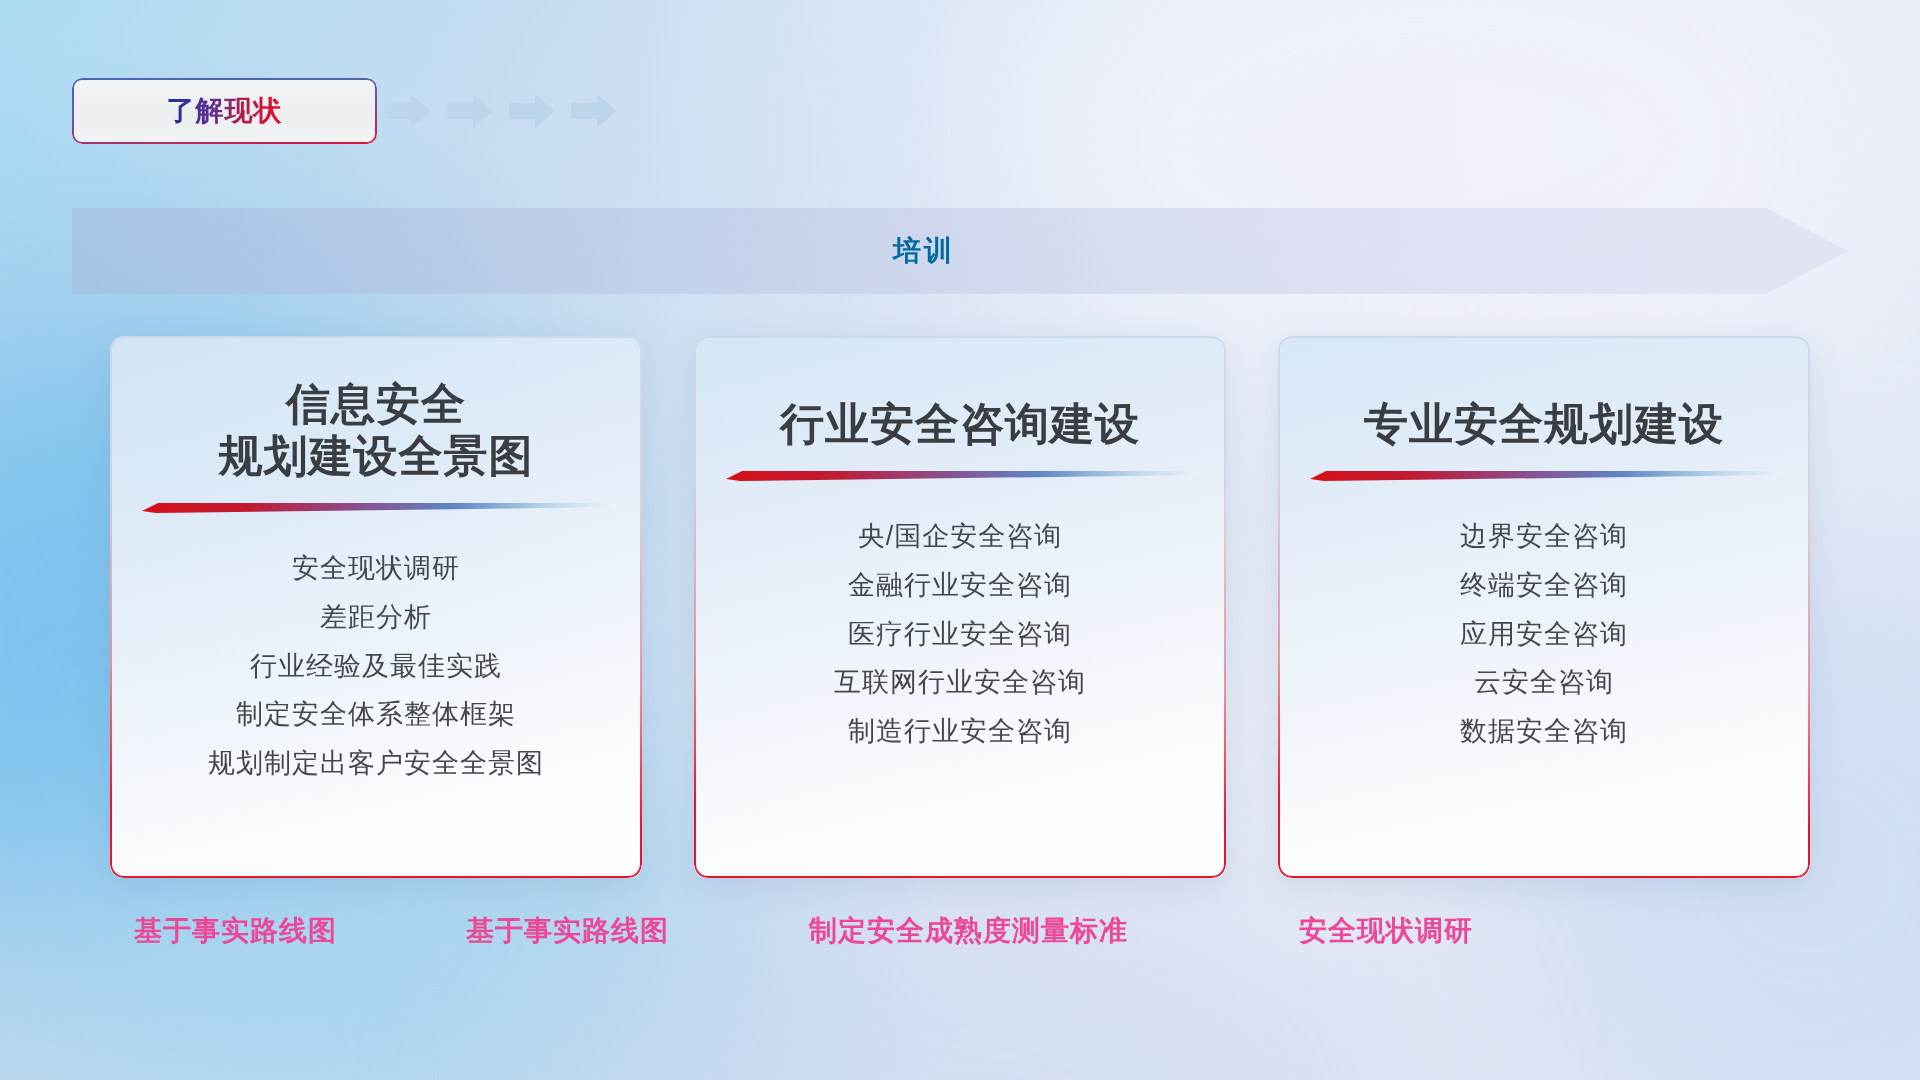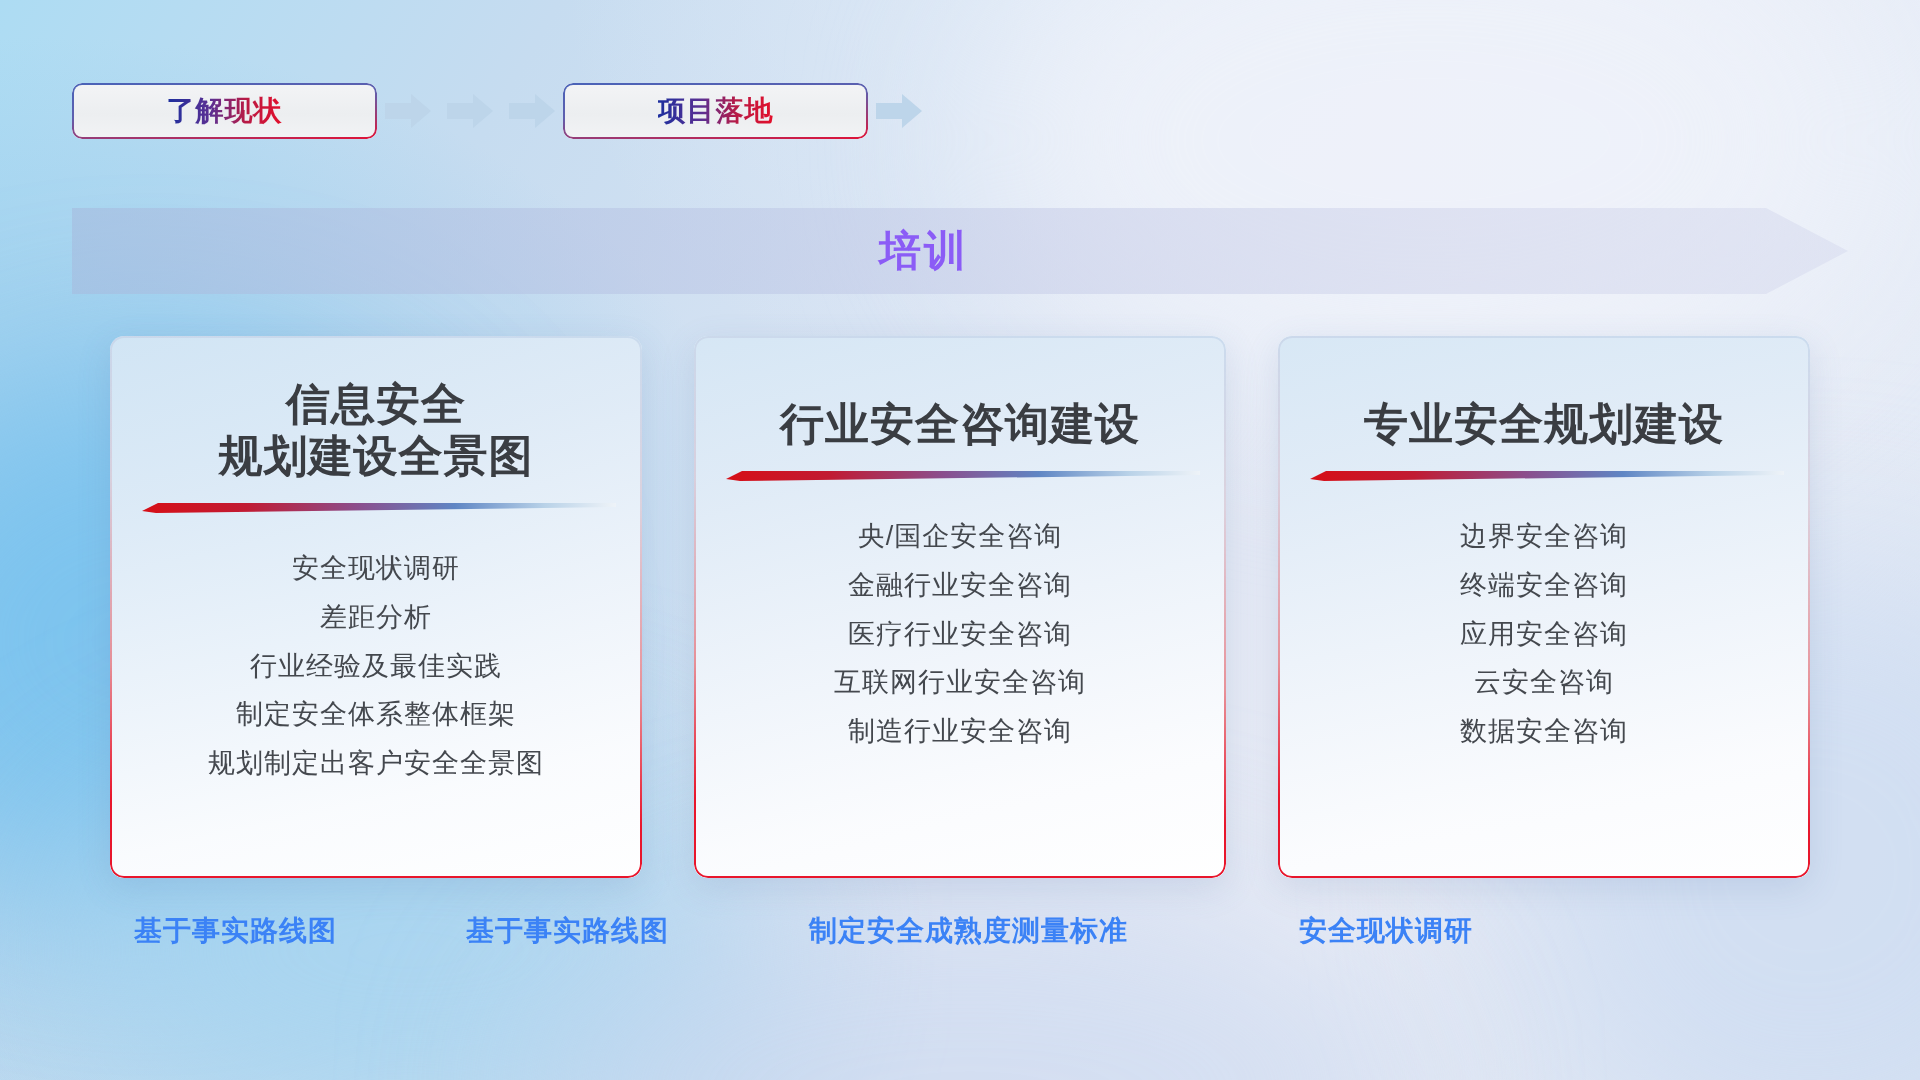--- a/index.html
+++ b/index.html
@@ -32,21 +32,21 @@
   .steps {
     position: absolute;
     left: 72px; top: 78px;
     width: 1776px; height: 66px;
     display: flex;
     align-items: center;
   }
   .step {
     position: relative;
     flex: 0 0 305px;
-    height: 56px;
+    height: 66px;
     border-radius: 10px;
     background: linear-gradient(180deg, #f3f4f6 0%, #eceef0 55%, #f2f3f5 100%);
     display: flex;
     align-items: center;
     justify-content: center;
     box-sizing: border-box;
   }
   
   .step::before {
     content: "";
@@ -99,23 +99,23 @@
       rgba(214,218,238,.52) 100%);
     clip-path: polygon(0 0, calc(100% - 82px) 0, 100% 50%, calc(100% - 82px) 100%, 0 100%);
   }
   .banner-title {
     position: absolute;
     inset: 0;
     display: flex;
     align-items: center;
     justify-content: center;
     padding-right: 72px;
-    font-size: 42px;
+    font-size: 28px;
     font-weight: 700;
-    color: #8b5cf6;
+    color: #0369a1;
     letter-spacing: 3px;
   }
 
   
   .cards {
     position: absolute;
     left: 110px; top: 336px;
     width: 1700px; height: 542px;
     display: flex;
     justify-content: space-between;
@@ -204,21 +204,21 @@
   
   .captions {
     position: absolute;
     left: 0; top: 912px;
     width: 1920px; height: 52px;
   }
   .caption {
     position: absolute;
     font-size: 28px;
     font-weight: 700;
-    color: #3b82f6;
+    color: #ec4899;
     letter-spacing: 1px;
     white-space: nowrap;
   }
   .cap-1 { left: 134px; }
   .cap-2 { left: 466px; }
   .cap-3 { left: 789px; margin-left: 20px; }
   .cap-4 { left: 1299px; }
 </style>
 </head>
 <body>
@@ -245,23 +245,20 @@
       <path d="M0 9 H26 V0 L46 17 L26 34 V25 H0 Z" fill="#bdd5ea"></path>
     </svg>
   </div>
 
   <div class="step-arrow">
     <svg width="46" height="34" viewBox="0 0 46 34" aria-hidden="true">
       <path d="M0 9 H26 V0 L46 17 L26 34 V25 H0 Z" fill="#bdd5ea"></path>
     </svg>
   </div>
 
-  <div class="step">
-    <span class="step-label">项目落地</span>
-  </div>
   <div class="step-arrow">
     <svg width="46" height="34" viewBox="0 0 46 34" aria-hidden="true">
       <path d="M0 9 H26 V0 L46 17 L26 34 V25 H0 Z" fill="#bdd5ea"></path>
     </svg>
   </div>
 
 
 </div>
 
 <div class="banner">

